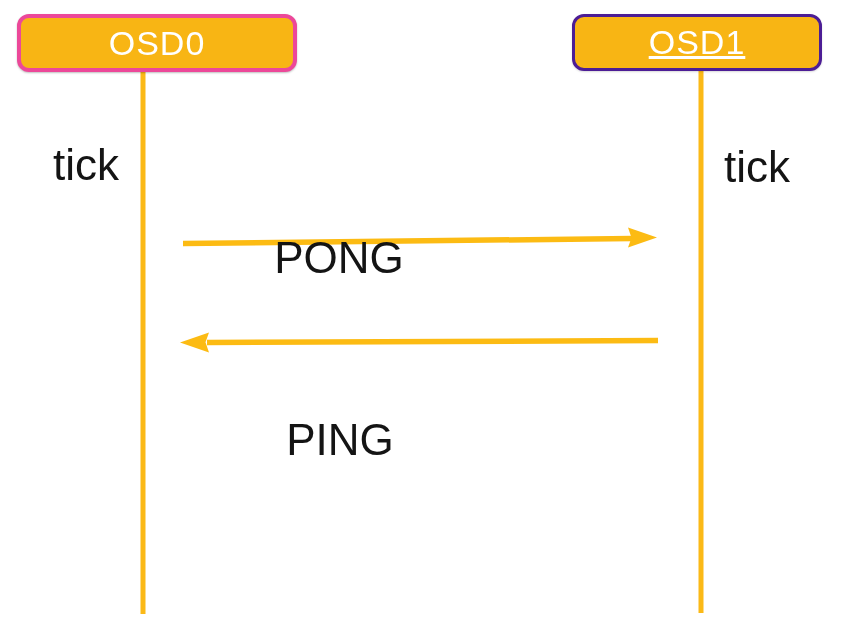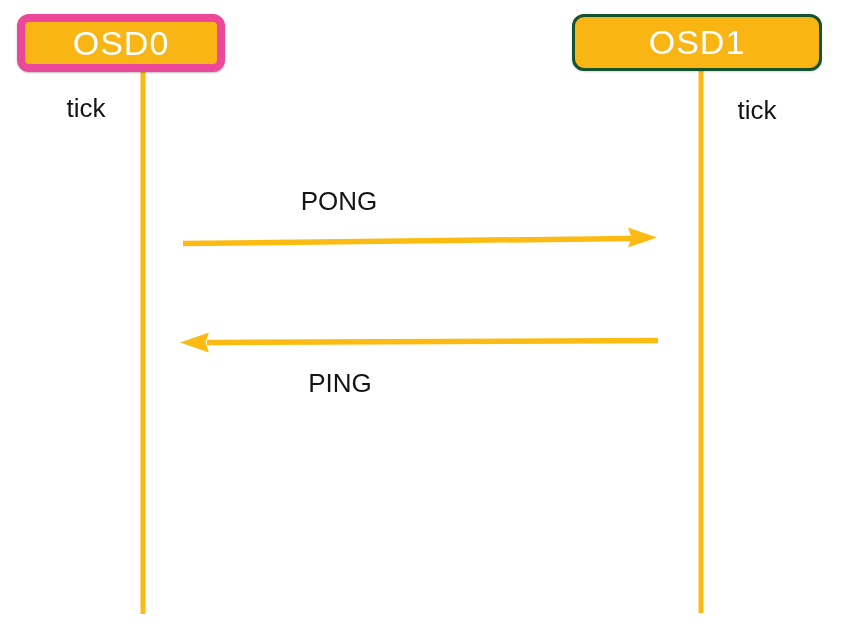--- a/index.html
+++ b/index.html
@@ -30,40 +30,42 @@
     display: flex;
     align-items: center;
     justify-content: center;
     color: #ffffff;
     font-size: 34px;
     letter-spacing: 1px;
   }
   .actor-box.osd0 {
     left: 17px;
     top: 14px;
-    width: 208px;
+    width: 280px;
     height: 58px;
-    border: 8px solid #ec4899;
+    border: 4px solid #ec4899;
     box-shadow: 0 1px 2px rgba(0,0,0,0.25);
   }
   .actor-box.osd1 {
     left: 572px;
     top: 14px;
     width: 250px;
     height: 57px;
-    border: 3px solid #14532d;
+    border: 3px solid #4c1d95;
     box-shadow: 0 1px 2px rgba(0,0,0,0.15);
+    text-decoration: underline;
   }
   .diagram-label {
     position: absolute;
     transform: translateX(-50%);
     color: #141414;
-    font-size: 26px;
+    font-size: 44px;
     line-height: 1;
     white-space: nowrap;
+    margin-top: 48px;
   }
   .tick-left  { left: 86px;  top: 95px; }
   .tick-right { left: 757px; top: 97px; }
   .ping-label { left: 339px; top: 188px; }
   .pong-label { left: 340px; top: 370px; }
 </style>
 </head>
 <body>
 
 <div id="canvas">

